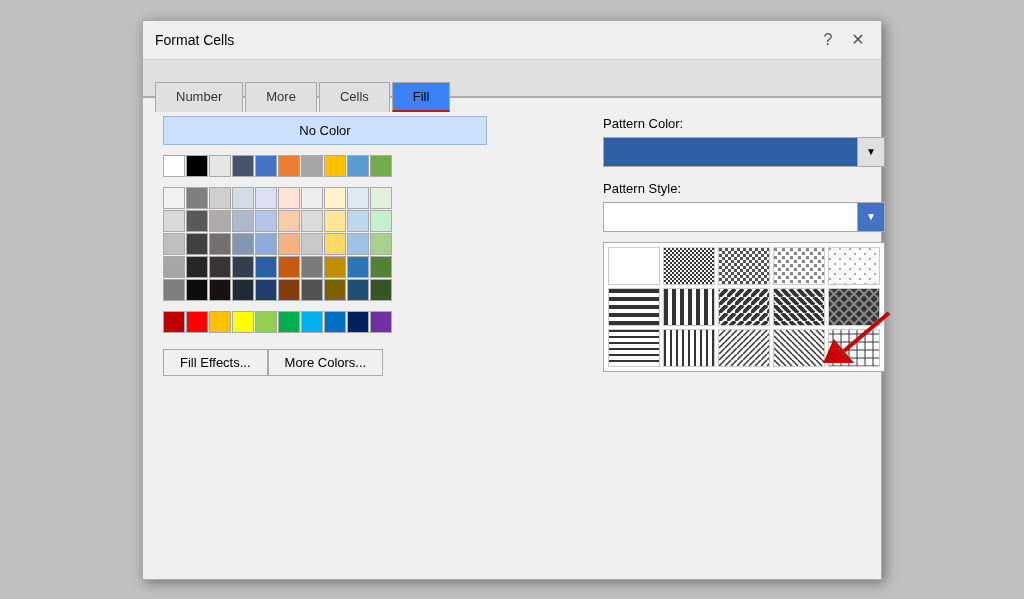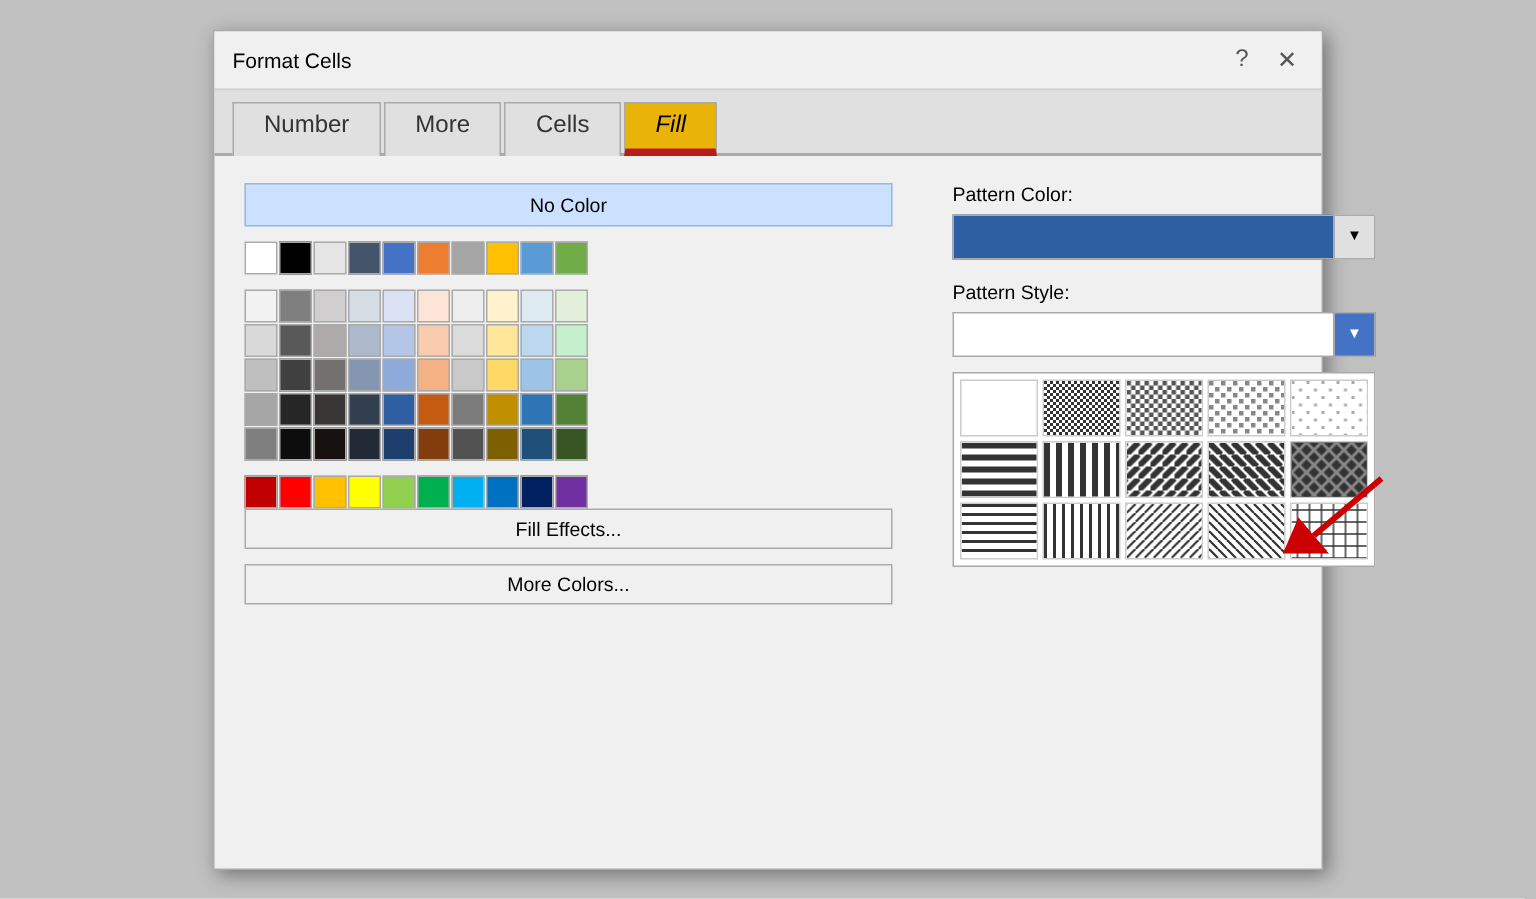--- a/index.html
+++ b/index.html
@@ -56,47 +56,46 @@
       padding: 0 12px;
       padding-top: 6px;
       gap: 2px;
     }
     .tab {
       padding: 6px 20px;
       border: 1px solid #aaa;
       border-bottom: none;
       background: #e0e0e0;
       cursor: pointer;
-      font-size: 16px;
+      font-size: 13px;
       color: #333;
       position: relative;
-      top: 2px;
+      top: 16px;
     }
     .tab.active {
-      background: #eab308;
-      border-bottom: 5px solid #b91c1c;
+      background: #3b82f6;
+      border-bottom: 2px solid #b91c1c;
       font-weight: 500;
       color: #000;
       z-index: 1;
-      font-style: italic;
     }
     .content {
       padding: 18px 20px;
       display: flex;
       gap: 40px;
     }
     .left-panel { flex: 0 0 400px; }
     .right-panel { flex: 1; }
     .section-label {
       font-size: 13px;
       color: #000;
       margin-bottom: 8px;
     }
     .no-color-btn {
-      width: 432px;
+      width: 324px;
       background: #cce0ff;
       border: 1px solid #99b8e0;
       padding: 6px;
       text-align: center;
       font-size: 13px;
       cursor: pointer;
       color: #000;
       margin-bottom: 10px;
     }
     .color-grid {
@@ -113,22 +112,22 @@
       height: 22px;
       border: 1px solid #aaa;
       cursor: pointer;
       flex-shrink: 0;
     }
     .separator {
       height: 8px;
     }
     .bottom-buttons {
       display: flex;
-      gap: 10px;
-      flex-direction: column;
+      gap: 0;
+      margin-top: 16px;
     }
     .btn {
       padding: 5px 16px;
       border: 1px solid #aaa;
       background: #f0f0f0;
       cursor: pointer;
       font-size: 13px;
       color: #000;
     }
     .pattern-color-label { margin-bottom: 6px; font-size: 13px; }

